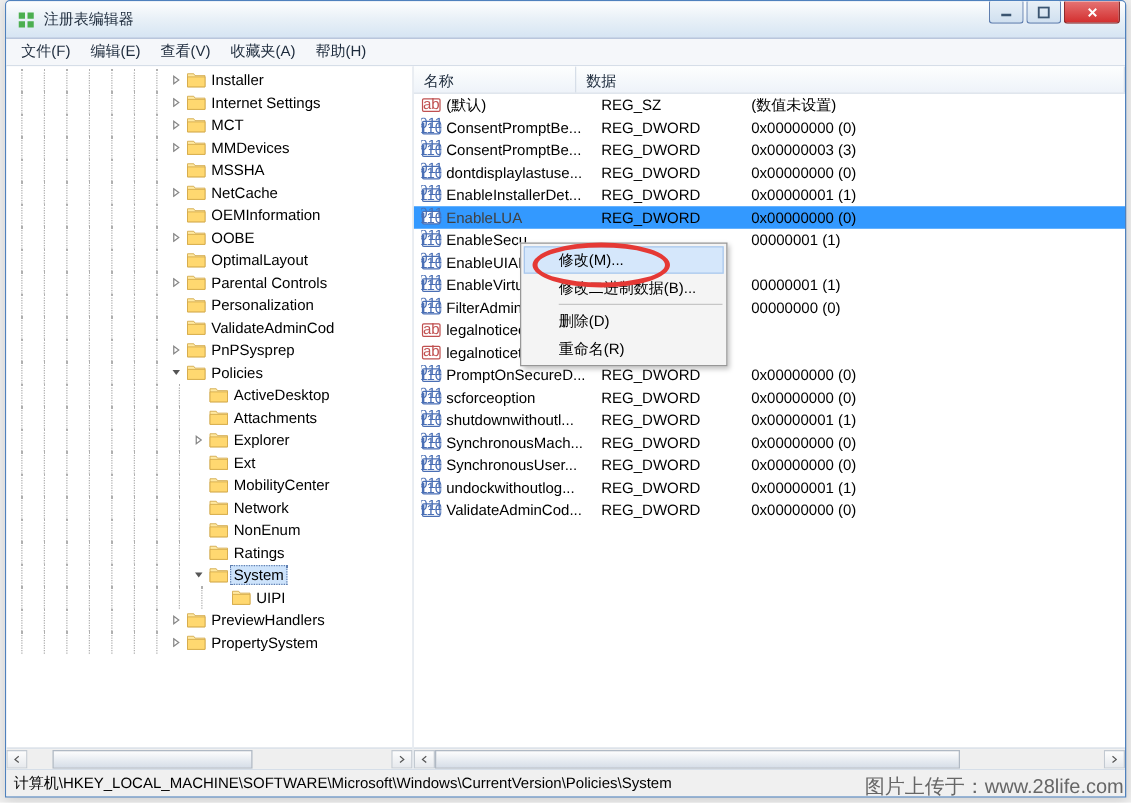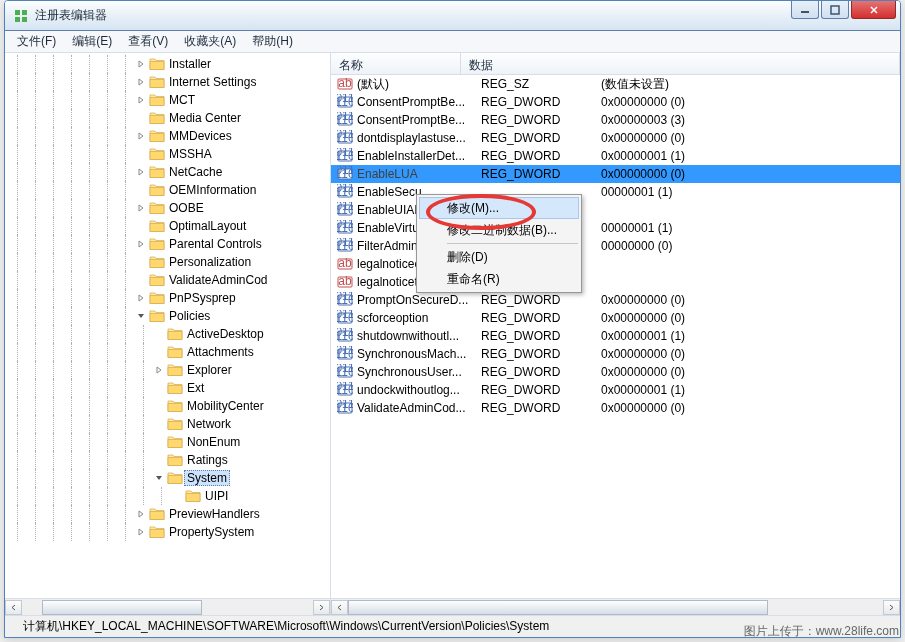--- a/index.html
+++ b/index.html
@@ -40,23 +40,23 @@
 .list-row.selected{background:#3399ff;}
 .list-row.selected .c-name{color:#404040;}
 .context-menu{position:absolute;left:416px;top:194px;width:166px;background:#f4f4f4;border:1px solid #979797;box-shadow:2px 2px 4px rgba(0,0,0,.25);padding:2px;}
 .context-menu .item{height:22px;display:flex;align-items:center;padding-left:28px;color:#000;}
 .context-menu .item.hover{background:#d5e7fb;border:1px solid #a9c7ec;padding-left:27px;height:22px;}
 .context-menu .sep{height:1px;background:#c6c6c6;margin:2px 1px 2px 28px;}
 .scrollbar-h{height:17px;background:#f0f0f0;border-top:1px solid #d6dee8;display:flex;align-items:center;}
 .sb-btn{width:17px;height:15px;background:linear-gradient(#fdfdfd,#e6e9ed);border:1px solid #c2c9d1;display:flex;align-items:center;justify-content:center;}
 .sb-track{flex:1;height:15px;background:#efefef;position:relative;}
 .sb-thumb{position:absolute;top:0;height:15px;background:linear-gradient(#fdfdfd,#d6dee8);border:1px solid #b0b9c4;}
-.statusbar{height:22px;background:#f0f0f0;border-top:1px solid #d6dee8;display:flex;align-items:center;padding:0 18px;color:#000;}
+.statusbar{height:22px;background:#f0f0f0;border-top:1px solid #d6dee8;display:flex;align-items:center;padding:0 6px;color:#000;}
 .red-circle{position:absolute;left:426px;top:194px;width:110px;height:36px;border:4px solid #e53935;border-radius:50%;pointer-events:none;z-index:50;}
-.watermark{position:absolute;right:6px;bottom:2px;font-size:12px;color:#666;z-index:60;}
+.watermark{position:absolute;right:6px;bottom:2px;font-size:16px;color:#666;z-index:60;}
 .folder svg,.val-icon svg{width:16px;height:16px;}
 </style>
 </head>
 <body>
 
 <div class="window">
   <div class="titlebar">
     <span class="app-icon">
       <svg viewBox="0 0 16 16">
           <rect x="2" y="2" width="5" height="5" fill="#4caf50"></rect>
@@ -156,35 +156,20 @@
               <span class="label">MCT</span>
             </div>
             <div class="tree-node">
               <span class="indent"></span>
               <span class="indent"></span>
               <span class="indent"></span>
               <span class="indent"></span>
               <span class="indent"></span>
               <span class="indent"></span>
               <span class="indent"></span>
-              <span class="toggle"></span>
-              <span class="folder"><svg viewBox="0 0 16 16">
-                  <path d="M1 3h5l1 1.5h8v9H1z" fill="#ffe9a2" stroke="#d4a94a" stroke-width=".7"></path>
-                  <path d="M1 5.5h14v8H1z" fill="#ffd870" stroke="#d4a94a" stroke-width=".7"></path>
-                </svg></span>
-              <span class="label">Media Center</span>
-            </div>
-            <div class="tree-node">
-              <span class="indent"></span>
-              <span class="indent"></span>
-              <span class="indent"></span>
-              <span class="indent"></span>
-              <span class="indent"></span>
-              <span class="indent"></span>
-              <span class="indent"></span>
               <span class="toggle">
                 <svg viewBox="0 0 8 8">
                   <path d="M2 1l4 3-4 3z" fill="none" stroke="#888"></path>
                 </svg>
               </span>
               <span class="folder"><svg viewBox="0 0 16 16">
                   <path d="M1 3h5l1 1.5h8v9H1z" fill="#ffe9a2" stroke="#d4a94a" stroke-width=".7"></path>
                   <path d="M1 5.5h14v8H1z" fill="#ffd870" stroke="#d4a94a" stroke-width=".7"></path>
                 </svg></span>
               <span class="label">MMDevices</span>

